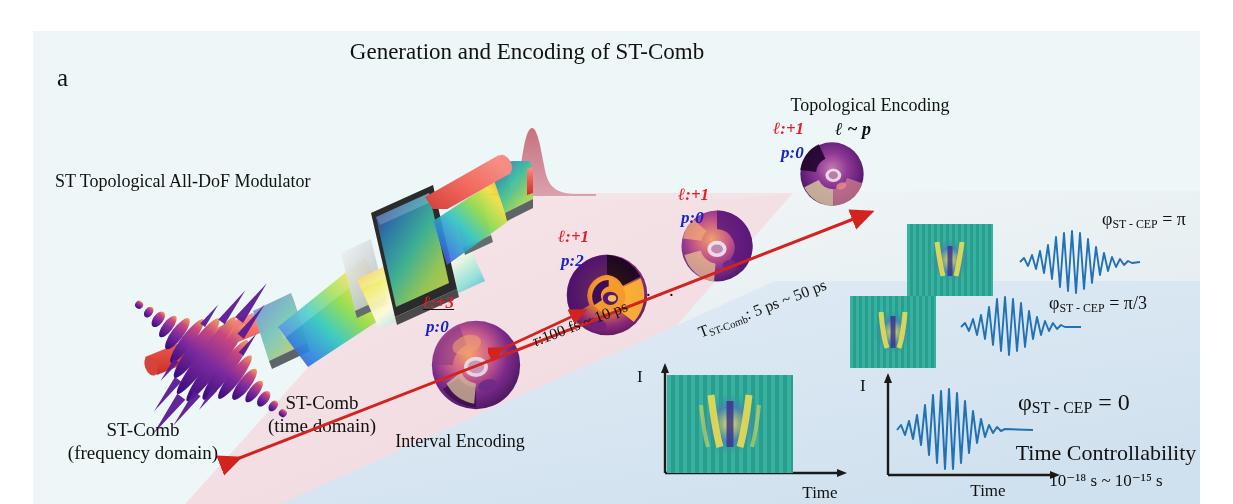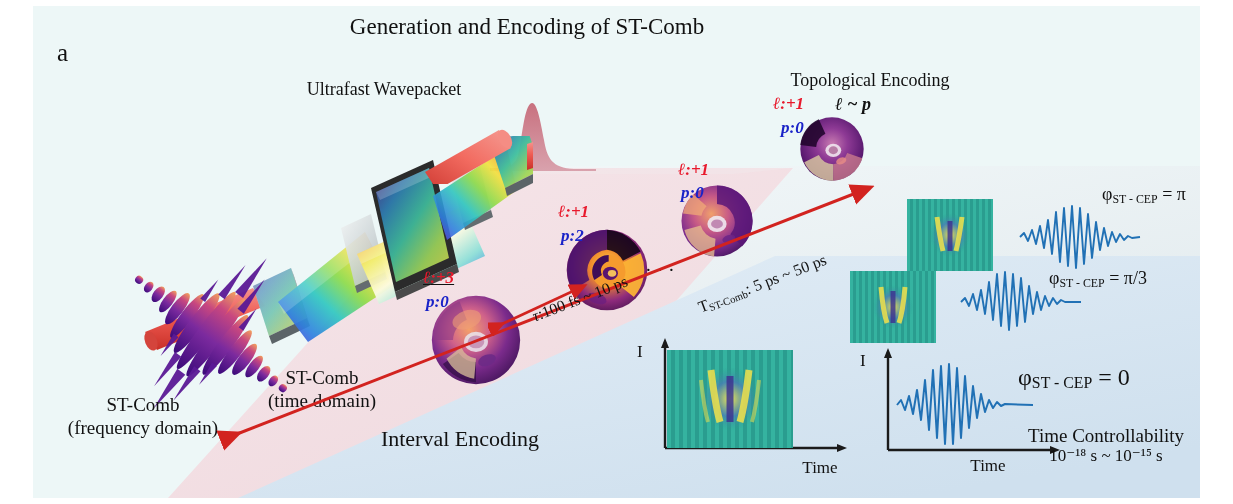--- a/index.html
+++ b/index.html
@@ -1,18 +1,18 @@
 <!DOCTYPE html>
 <html><head>
 <meta charset="utf-8">
 <style>
   html,body{margin:0;padding:0;background:#ffffff;}
   body{width:1233px;height:504px;overflow:hidden;
        font-family:"Liberation Serif","DejaVu Serif",serif;}
-  #fig{position:relative;width:1233px;height:356px;background:#ffffff;}
+  #fig{position:relative;width:1233px;height:356px;background:#ffffff;margin-top:25px;}
   #canvas{position:absolute;left:33px;top:6px;width:1167px;height:492px;
           background:#edf7f7;overflow:hidden;}
   .lbl{position:absolute;white-space:nowrap;color:#111;line-height:1.12;}
   .ctr{transform:translateX(-50%);text-align:center;}
   .serif{font-family:"Liberation Serif","DejaVu Serif",serif;}
   .sub{font-size:.66em;vertical-align:-0.22em;}
   .ell{color:#e8192c;font-weight:bold;font-style:italic;}
   .pp{color:#1a23c8;font-weight:bold;font-style:italic;}
   svg{display:block;}
   .panel-shape{position:absolute;}
@@ -49,33 +49,33 @@
       <polygon points="733,252 1167,252 1167,492 196,492" fill="url(#gBlue)" opacity="0"></polygon>
       <polygon points="742,250 1167,250 1167,492 205,492" fill="url(#gBlue)"></polygon>
 
       <polygon points="690,186 760,240 255,492 150,492" fill="#edf4f6" opacity="0.0"></polygon>
     </svg>
 
     <div class="lbl ctr" style="left:494px;top:8px;font-size:23px;">Generation and Encoding of ST-Comb</div>
 
     <div class="lbl" style="left:24px;top:33px;font-size:25px;">a</div>
 
-    <div class="lbl ctr" style="left:351px;top:73px;font-size:18px;">Ultrafast Wavepacket</div>
 
     <svg style="position:absolute;left:455px;top:88px;" width="110" height="78" viewBox="0 0 110 78">
       <defs>
         <linearGradient id="pulseG" x1="0" y1="0" x2="0" y2="1">
           <stop offset="0%" stop-color="#c8717f"></stop>
           <stop offset="100%" stop-color="#d9a2ad"></stop>
         </linearGradient>
       </defs>
       <path d="M2,74 C20,74 26,72 30,62 C34,44 36,16 42,10 C48,4 52,24 56,46
                C59,64 64,74 86,75 L108,75 L108,77 L2,77 Z" fill="url(#pulseG)"></path>
     </svg>
 
+    <div class="lbl" style="left:22px;top:140px;font-size:18px;">ST Topological All-DoF Modulator</div>
 
     <svg style="position:absolute;left:70px;top:130px;" width="430" height="260" viewBox="0 0 430 260">
       <defs>
         <linearGradient id="rainbow1" x1="0" y1="1" x2="1" y2="0">
           <stop offset="0%" stop-color="#6a2bd6"></stop>
           <stop offset="18%" stop-color="#2f7fe0"></stop>
           <stop offset="38%" stop-color="#2fc7c0"></stop>
           <stop offset="56%" stop-color="#8ddb49"></stop>
           <stop offset="74%" stop-color="#f2e03a"></stop>
           <stop offset="90%" stop-color="#f59a33"></stop>
@@ -364,21 +364,21 @@
     <div style="position:absolute;left:500px;top:302px;transform:rotate(-21deg);transform-origin:left center;
                 font-size:16px;white-space:nowrap;color:#111;">
       <span class="serif" style="font-style:italic;">τ</span><span>:100 fs ~ 10 ps</span>
     </div>
 
     <div style="position:absolute;left:666px;top:293px;transform:rotate(-21deg);transform-origin:left center;
                 font-size:16px;white-space:nowrap;color:#111;">
       <span>T</span><span class="sub">ST-Comb</span><span>: 5 ps ~ 50 ps</span>
     </div>
 
-    <div class="lbl ctr" style="left:427px;top:421px;font-size:22px;">Interval Encoding</div>
+    <div class="lbl ctr" style="left:427px;top:400px;font-size:18px;">Interval Encoding</div>
 
 
     <svg style="position:absolute;left:874px;top:193px;" width="86" height="72" viewBox="0 0 86 72">
       <defs>
         <pattern id="fr1" width="6" height="72" patternUnits="userSpaceOnUse">
           <rect x="0" y="0" width="6" height="72" fill="#2a9d8f"></rect>
           <rect x="0" y="0" width="3" height="72" fill="#35b3a0"></rect>
         </pattern>
         <radialGradient id="cen1" cx="0.5" cy="0.5" r="0.5">
           <stop offset="0%" stop-color="#f7e84f" stop-opacity="1"></stop>
@@ -474,17 +474,17 @@
       <path d="M2,47 L6,42 L10,52 L14,38 L18,56 L22,32 L26,62 L30,22 L34,72 L38,12
                L42,80 L46,8 L50,86 L54,6 L58,86 L62,10 L66,80 L70,18 L74,70 L78,28
                L82,60 L86,36 L90,54 L94,42 L98,50 L102,44 L106,48 L110,46 L138,47" fill="none" stroke="#2171b5" stroke-width="2" stroke-linejoin="round"></path>
     </svg>
 
     <div class="lbl" style="left:985px;top:358px;font-size:24px;">
       <span>φ</span><span class="sub">ST - CEP</span>
       <span>= 0</span>
     </div>
 
-    <div class="lbl ctr" style="left:1073px;top:419px;font-size:19px;">Time Controllability</div>
+    <div class="lbl ctr" style="left:1073px;top:410px;font-size:22px;">Time Controllability</div>
     <div class="lbl ctr" style="left:1073px;top:440px;font-size:17px;">10⁻¹⁸ s ~ 10⁻¹⁵ s</div>
 
   </div>
 </div>
 
 </body></html>

